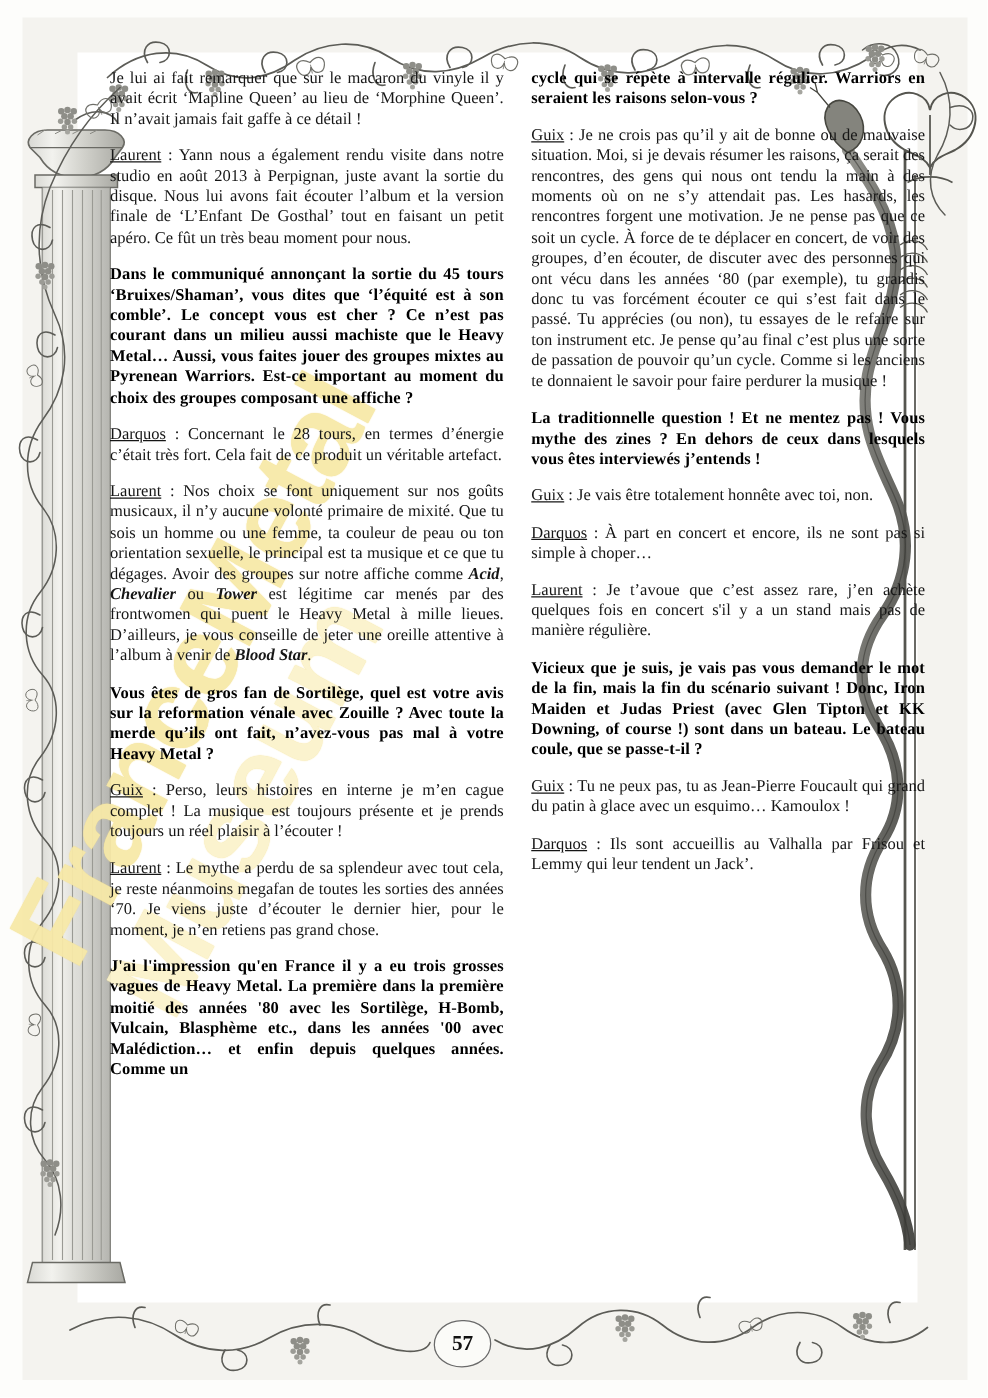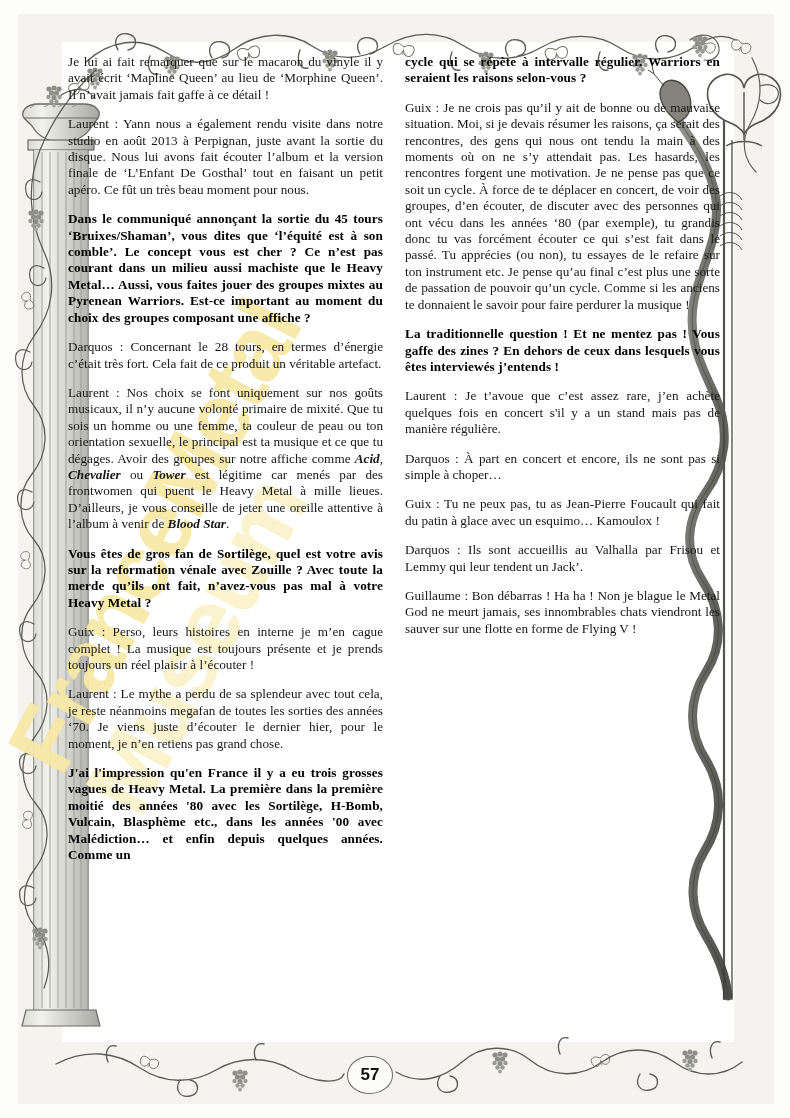--- a/index.html
+++ b/index.html
@@ -55,21 +55,21 @@
     letter-spacing:-2px;
     white-space:nowrap;
     pointer-events:none;
     text-shadow:0 0 1px #f3dd8a;
   }
   #watermark .wm2{color:#fbf3cc;}
 
   
   .columns{
     position:absolute;
-    left:68px;top:54px;
+    left:88px;top:54px;
     width:652px;height:980px;
     display:flex;
     gap:22px;
     z-index:4;
   }
   .col{width:315px;}
 
   p{
     margin:0 0 13px 0;
     font-size:13.2px;
@@ -77,33 +77,33 @@
     text-align:justify;
     color:#141414;
     hyphens:none;
   }
   p.q{
     font-weight:bold;
     color:#000;
     letter-spacing:.1px;
   }
   p.a{ color:#161616; }
-  .name{ }
+  .name{ text-decoration:underline; }
   b{font-weight:bold;font-style:italic;}
 
   
   #page-number{
     position:absolute;
     left:347px;top:1056px;
     width:44px;height:36px;
     border:1.6px solid #6a6a6a;
     border-radius:50% 48% 52% 50%/52% 50% 50% 48%;
     background:#fbfbf8;
     color:#111;
-    font-family:Liberation Sans, sans-serif;
+    font-family:Liberation Serif, serif;
     font-weight:bold;
     font-size:17px;
     display:flex;align-items:center;justify-content:center;
     z-index:6;
   }
 </style>
 </head>
 <body>
 
 <div id="page">
@@ -326,34 +326,35 @@
       <p class="a"><span class="name">Laurent</span><span> : Le mythe a perdu de sa splendeur avec tout cela, je reste néanmoins megafan de toutes les sorties des années ‘70. Je viens juste d’écouter le dernier hier, pour le moment, je n’en retiens pas grand chose.</span></p>
 
       <p class="q"><span>J'ai l'impression qu'en France il y a eu trois grosses vagues de Heavy Metal. La première dans la première moitié des années '80 avec les Sortilège, H-Bomb, Vulcain, Blasphème etc., dans les années '00 avec Malédiction… et enfin depuis quelques années. Comme un</span></p>
     </div>
 
     <div class="col">
       <p class="q"><span>cycle qui se répète à intervalle régulier. Warriors en seraient les raisons selon-vous ?</span></p>
 
       <p class="a"><span class="name">Guix</span><span> : Je ne crois pas qu’il y ait de bonne ou de mauvaise situation. Moi, si je devais résumer les raisons, ça serait des rencontres, des gens qui nous ont tendu la main à des moments où on ne s’y attendait pas. Les hasards, les rencontres forgent une motivation. Je ne pense pas que ce soit un cycle. À force de te déplacer en concert, de voir des groupes, d’en écouter, de discuter avec des personnes qui ont vécu dans les années ‘80 (par exemple), tu grandis donc tu vas forcément écouter ce qui s’est fait dans le passé. Tu apprécies (ou non), tu essayes de le refaire sur ton instrument etc. Je pense qu’au final c’est plus une sorte de passation de pouvoir qu’un cycle. Comme si les anciens te donnaient le savoir pour faire perdurer la musique !</span></p>
 
-      <p class="q"><span>La traditionnelle question ! Et ne mentez pas ! Vous gaffe des zines ? En dehors de ceux dans lesquels vous êtes interviewés j’entends !</span></p>
-
+      <p class="q"><span>La traditionnelle question ! Et ne mentez pas ! Vous mythe des zines ? En dehors de ceux dans lesquels vous êtes interviewés j’entends !</span></p>
+
+      <p class="a"><span class="name">Guix</span><span> : Je vais être totalement honnête avec toi, non.</span></p>
+
+      <p class="a"><span class="name">Darquos</span><span> : À part en concert et encore, ils ne sont pas si simple à choper…</span></p>
 
       <p class="a"><span class="name">Laurent</span><span> : Je t’avoue que c’est assez rare, j’en achète quelques fois en concert s'il y a un stand mais pas de manière régulière.</span></p>
 
-      <p class="a"><span class="name">Darquos</span><span> : À part en concert et encore, ils ne sont pas si simple à choper…</span></p>
-
-
-      <p class="a"><span class="name">Guix</span><span> : Tu ne peux pas, tu as Jean-Pierre Foucault qui fait du patin à glace avec un esquimo… Kamoulox !</span></p>
+      <p class="q"><span>Vicieux que je suis, je vais pas vous demander le mot de la fin, mais la fin du scénario suivant ! Donc, Iron Maiden et Judas Priest (avec Glen Tipton et KK Downing, of course !) sont dans un bateau. Le bateau coule, que se passe-t-il ?</span></p>
+
+      <p class="a"><span class="name">Guix</span><span> : Tu ne peux pas, tu as Jean-Pierre Foucault qui grand du patin à glace avec un esquimo… Kamoulox !</span></p>
 
       <p class="a"><span class="name">Darquos</span><span> : Ils sont accueillis au Valhalla par Frisou et Lemmy qui leur tendent un Jack’.</span></p>
 
 
-      <p class="a"><span class="name">Guillaume</span><span> : Bon débarras ! Ha ha ! Non je blague le Metal God ne meurt jamais, ses innombrables chats viendront les sauver sur une flotte en forme de Flying V !</span></p>
     </div>
 
   </div>
 
   <div id="page-number">
       <span>57</span>
     </div>
 
 </div>
 

